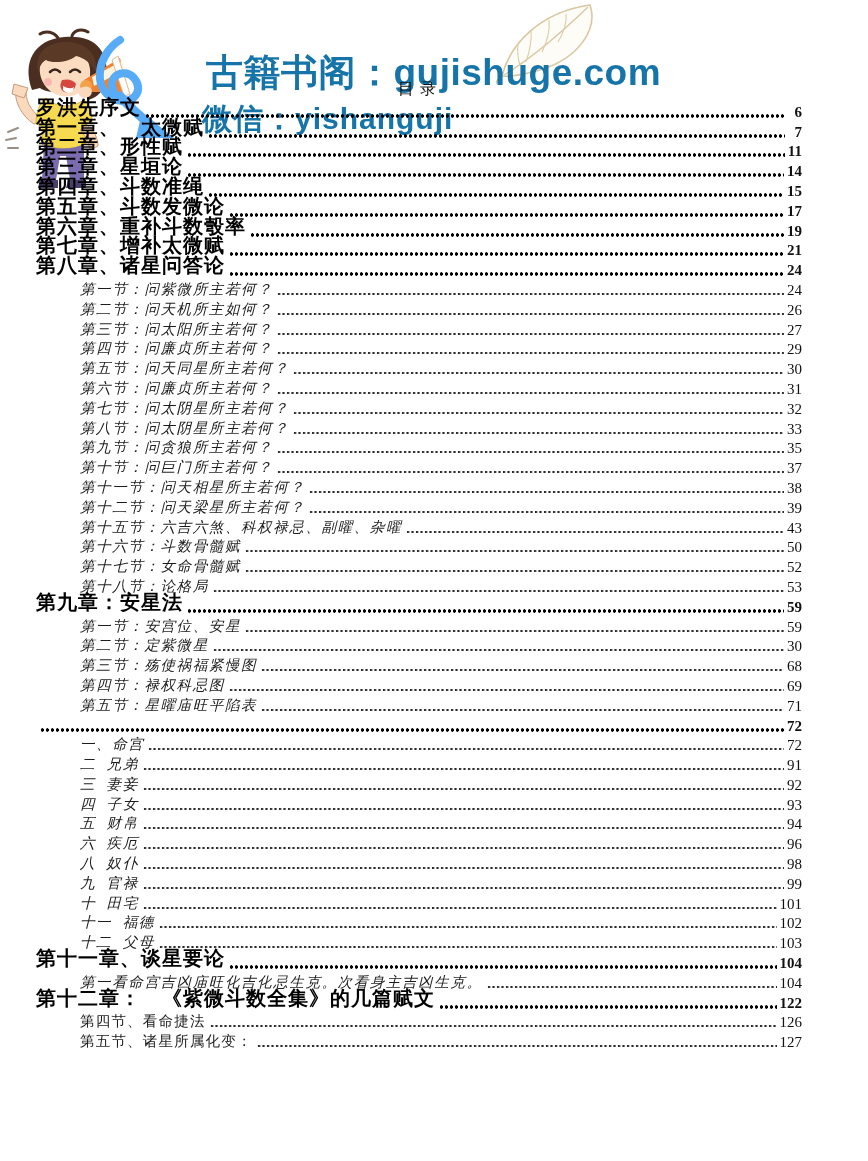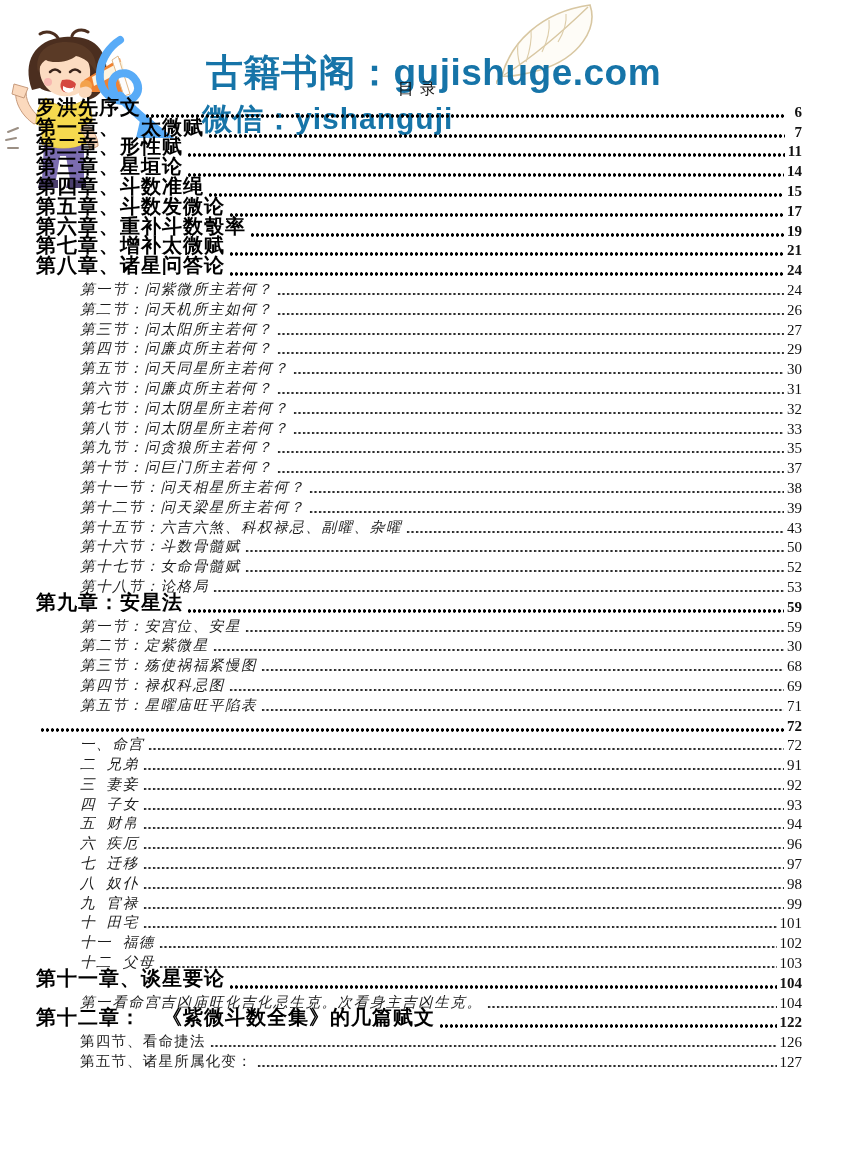--- a/index.html
+++ b/index.html
@@ -300,25 +300,20 @@
       <span class="label">五  财帛</span>
       <span class="dots"></span>
       <span class="page">94</span>
     </div>
     <div class="row level-section">
       <span class="label">六  疾厄</span>
       <span class="dots"></span>
       <span class="page">96</span>
     </div>
     <div class="row level-section">
-      <span class="label">七  迁移</span>
-      <span class="dots"></span>
-      <span class="page">97</span>
-    </div>
-    <div class="row level-section">
       <span class="label">八  奴仆</span>
       <span class="dots"></span>
       <span class="page">98</span>
     </div>
     <div class="row level-section">
       <span class="label">九  官禄</span>
       <span class="dots"></span>
       <span class="page">99</span>
     </div>
     <div class="row level-section">

